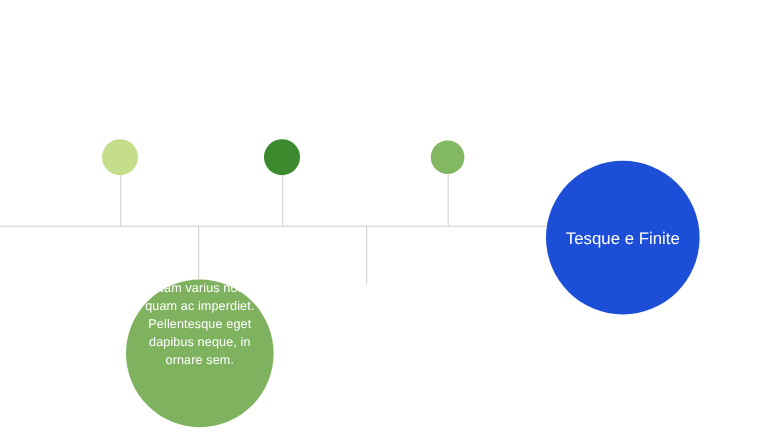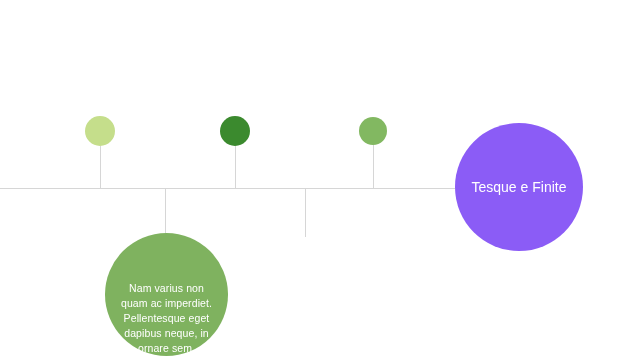--- a/index.html
+++ b/index.html
@@ -39,21 +39,21 @@
   .dot {
     position: absolute;
     border-radius: 50%;
   }
 
   
   .bubble {
     position: absolute;
     border-radius: 50%;
     display: flex;
-    align-items: flex-end;
+    align-items: flex-start;
     justify-content: center;
     text-align: center;
     box-sizing: border-box;
     color: #ffffff;
   }
   .bubble-text {
     display: block;
     padding: 0 14px;
     font-size: 10.5px;
     line-height: 15px;
@@ -94,17 +94,17 @@
 
   <div class="dot" style="left:85px; top:116px; width:30px; height:30px; background:#c5de8b;"></div>
   <div class="dot" style="left:220px; top:116px; width:30px; height:30px; background:#3b8a2e;"></div>
   <div class="dot" style="left:359px; top:117px; width:28px; height:28px; background:#82b861;"></div>
 
   <div class="bubble" style="left:105px; top:233px; width:123px; height:123px; background:#7fb25f;">
     <span class="bubble-text">Nam varius non quam ac imperdiet. Pellentesque eget dapibus neque, in ornare sem.</span>
   </div>
 
 
-  <div class="end-node" style="left:455px; top:123px; width:128px; height:128px; background:#8b5cf6;">
+  <div class="end-node" style="left:455px; top:134px; width:128px; height:128px; background:#1d4ed8;">
     <span class="end-node-text">Tesque e Finite</span>
   </div>
 
 </div>
 
 </body></html>

